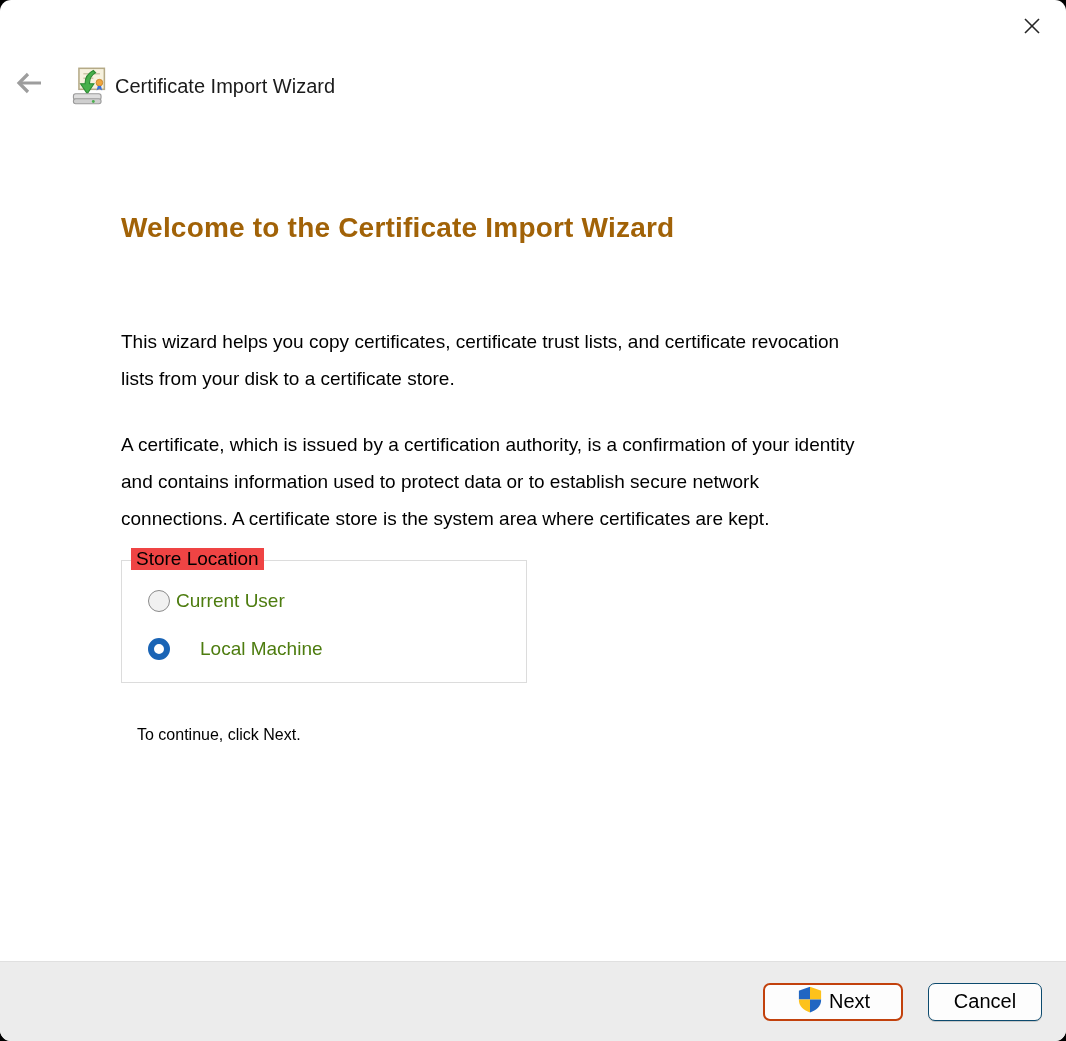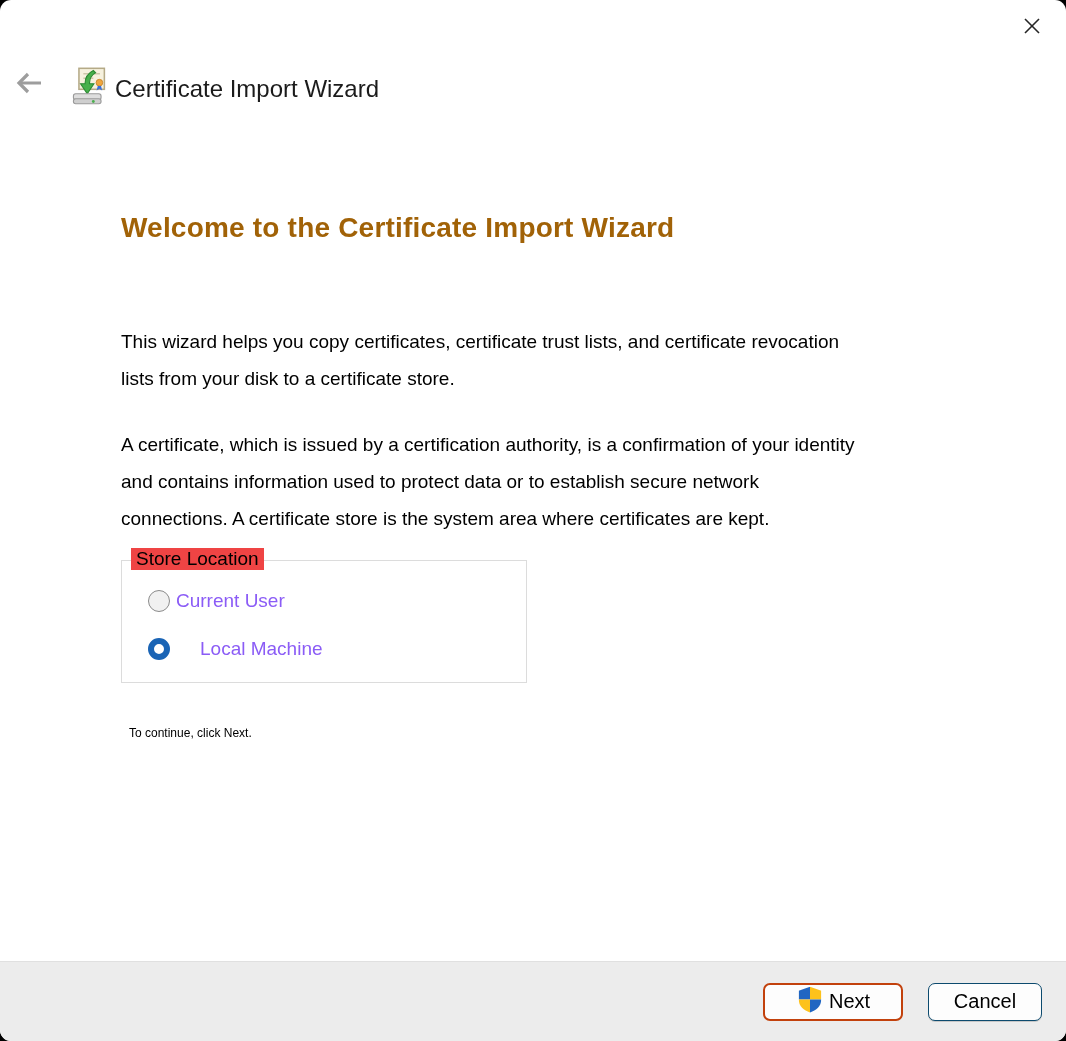--- a/index.html
+++ b/index.html
@@ -14,21 +14,21 @@
     position: absolute; top: 8px; right: 12px; width: 44px; height: 40px;
     display: flex; align-items: center; justify-content: center; cursor: pointer;
   }
   
   .wizard-header {
     position: absolute; top: 63px; left: 0; width: 100%; height: 46px;
   }
   .back-btn { position: absolute; left: 13px; top: 7px; width: 32px; height: 30px;
     display: flex; align-items: center; justify-content: center; }
   .wizard-icon { position: absolute; left: 70px; top: 2px; width: 40px; height: 42px; }
-  .wizard-title { position: absolute; left: 115px; top: 12px; font-size: 24px; color: #1b1b1b; }
+  .wizard-title { position: absolute; left: 115px; top: 12px; font-size: 20px; color: #1b1b1b; }
 
   
   .page-title { position: absolute; left: 121px; top: 212px; font-size: 28px; font-weight: bold; color: #a16207; letter-spacing: 0.2px; }
   .para { position: absolute; left: 121px; width: 880px; font-size: 19px; line-height: 37px; color: #000; white-space: pre-line; }
   .para-1 { top: 323px; }
   .para-2 { top: 426px; }
 
   .groupbox {
     position: absolute; left: 121px; top: 560px; width: 406px; height: 123px;
     border: 1px solid #dcdcdc;
@@ -40,23 +40,23 @@
   .radio-row { position: absolute; left: 26px; display: flex; align-items: center; cursor: pointer; }
   .radio-row-1 { top: 29px; }
   .radio-row-2 { top: 77px; gap: 24px; }
   .radio-circle {
     width: 22px; height: 22px; border-radius: 50%;
     border: 1px solid #8b8b8b; background: #f1f1f1; flex: 0 0 auto;
   }
   .radio-row.selected .radio-circle {
     border: 6px solid #1a64b5; background: #ffffff;
   }
-  .radio-label { margin-left: 6px; font-size: 19px; color: #8b5cf6; }
+  .radio-label { margin-left: 6px; font-size: 19px; color: #4d7c0f; }
 
-  .hint { position: absolute; left: 129px; top: 726px; font-size: 12px; color: #000; }
+  .hint { position: absolute; left: 137px; top: 726px; font-size: 16px; color: #000; }
 
   
   .footer {
     position: absolute; left: 0; bottom: 0; width: 100%; height: 80px;
     background: #ececec; border-top: 1px solid #e0e0e0;
     display: flex; align-items: center; justify-content: flex-end; gap: 25px;
     padding-right: 24px;
   }
   .btn {
     height: 38px; border-radius: 7px; background: #fdfdfd;

